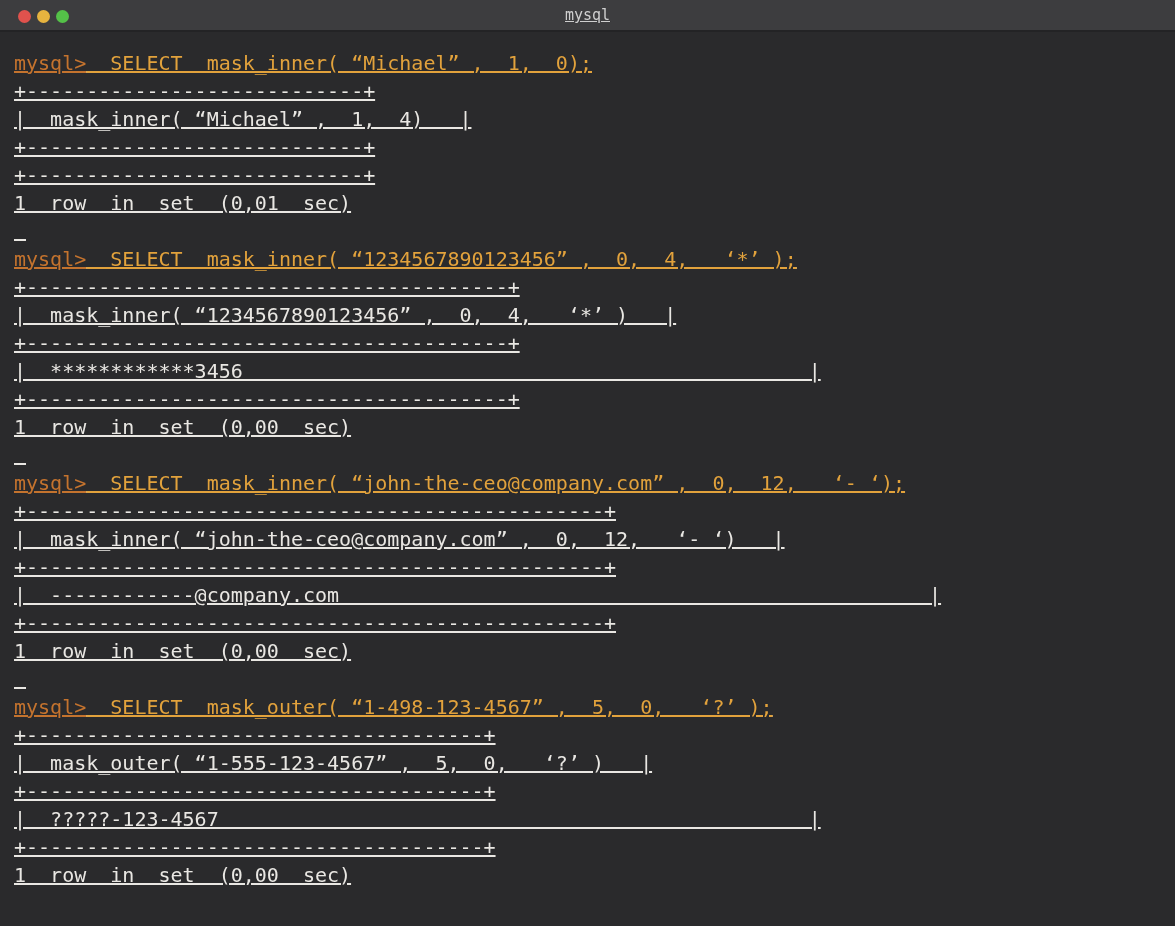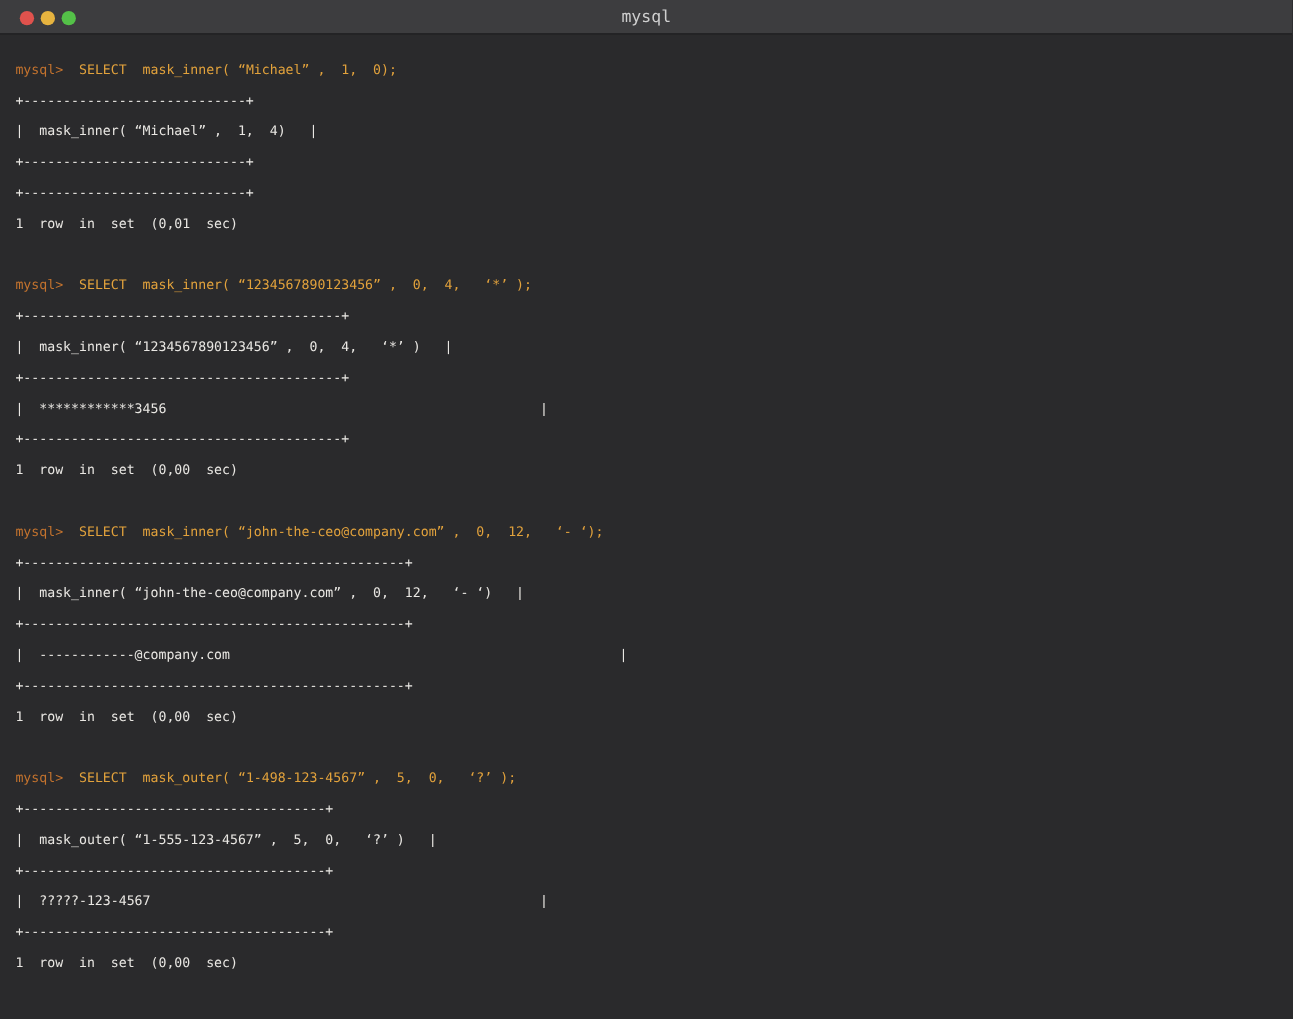--- a/index.html
+++ b/index.html
@@ -1,15 +1,15 @@
 <!DOCTYPE html>
 <html style="--bg: #2a2a2c; --titlebar: #3d3d3f; --separator: #232325; --title_text: #cfcfcf; --prompt: #c4732e; --command: #e2a23c; --text: #e9e7e3;"><head>
 <meta charset="utf-8">
 <style>
-  * { margin: 0; padding: 0; box-sizing: border-box; }
+  * { margin: 0; padding: 0; box-sizing: border-box; text-decoration: underline; }
   html, body { width: 1175px; height: 926px; overflow: hidden; }
   body {
     background: var(--bg, #2a2a2c);
     font-family: "DejaVu Sans Mono", monospace;
   }
   .window { width: 1175px; height: 926px; display: flex; flex-direction: column; }
   .titlebar {
     height: 32px;
     background: var(--titlebar, #3d3d3f);
     border-bottom: 2px solid var(--separator, #232325);
@@ -29,21 +29,21 @@
   .screen {
     flex: 1 1 auto;
     background: var(--bg, #2a2a2c);
     padding: 17px 10px 8px 14px;
     overflow: hidden;
   }
   .line {
     white-space: pre;
     height: 28px;
     line-height: 28px;
-    font-size: 12px;
+    font-size: 20px;
     color: var(--text, #e9e7e3);
   }
   .line .prompt { color: var(--prompt, #c4732e); }
   .line .cmd { color: var(--command, #e2a23c); }
 </style>
 </head>
 <body>
 
 <div class="window">
   <div class="titlebar">

